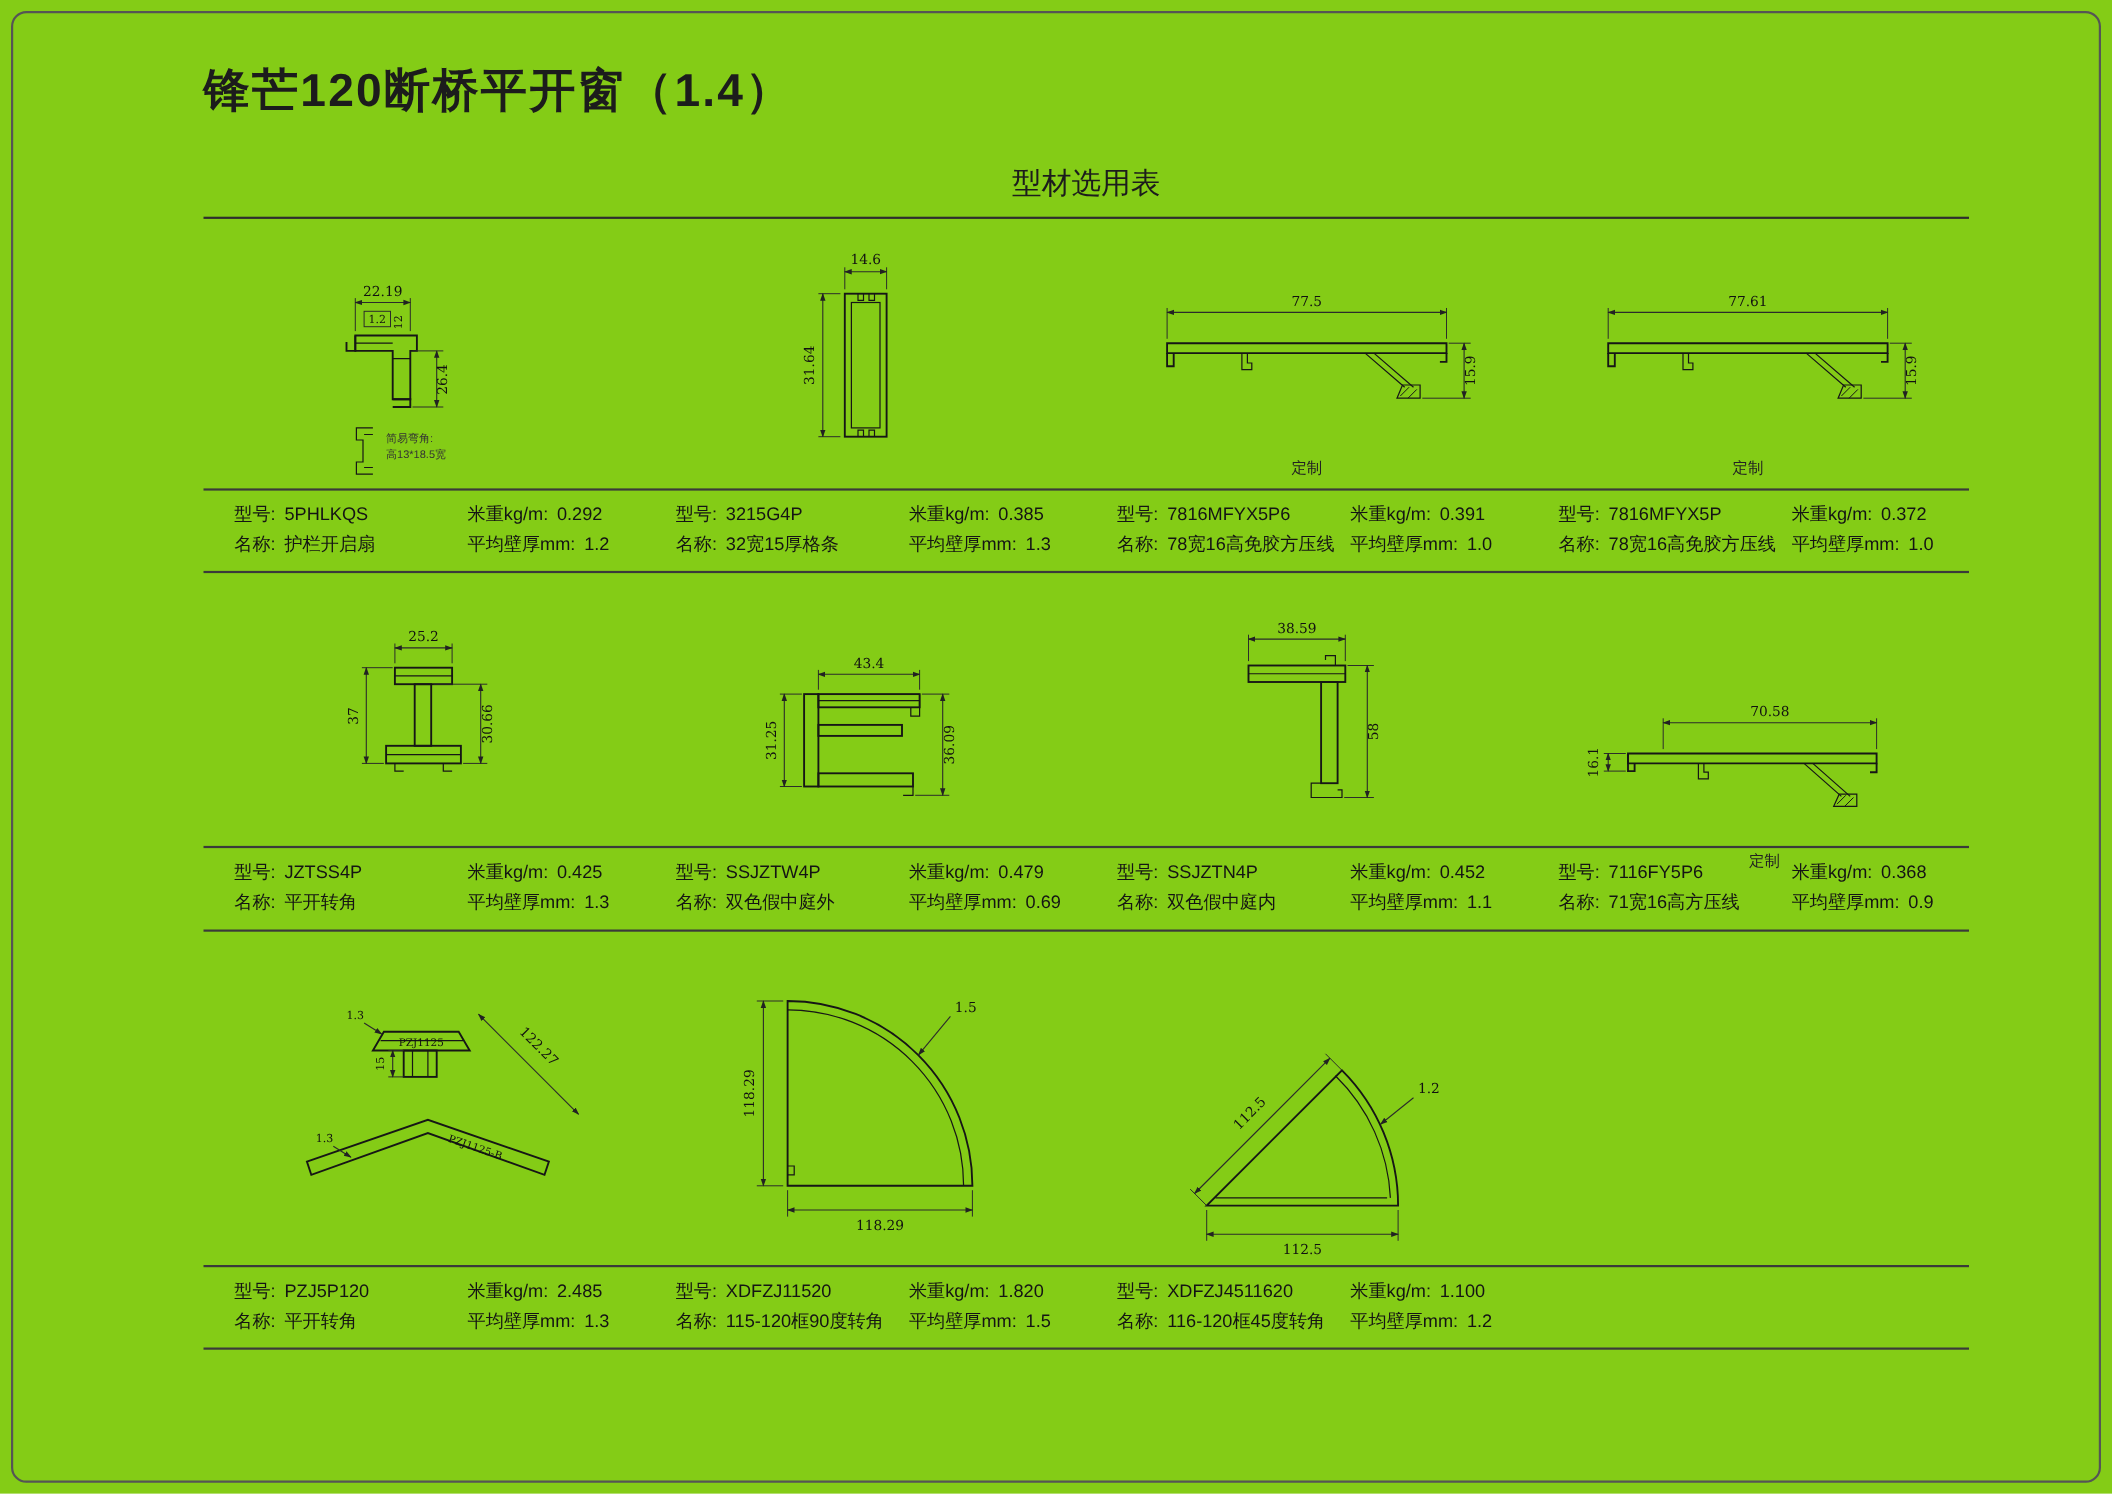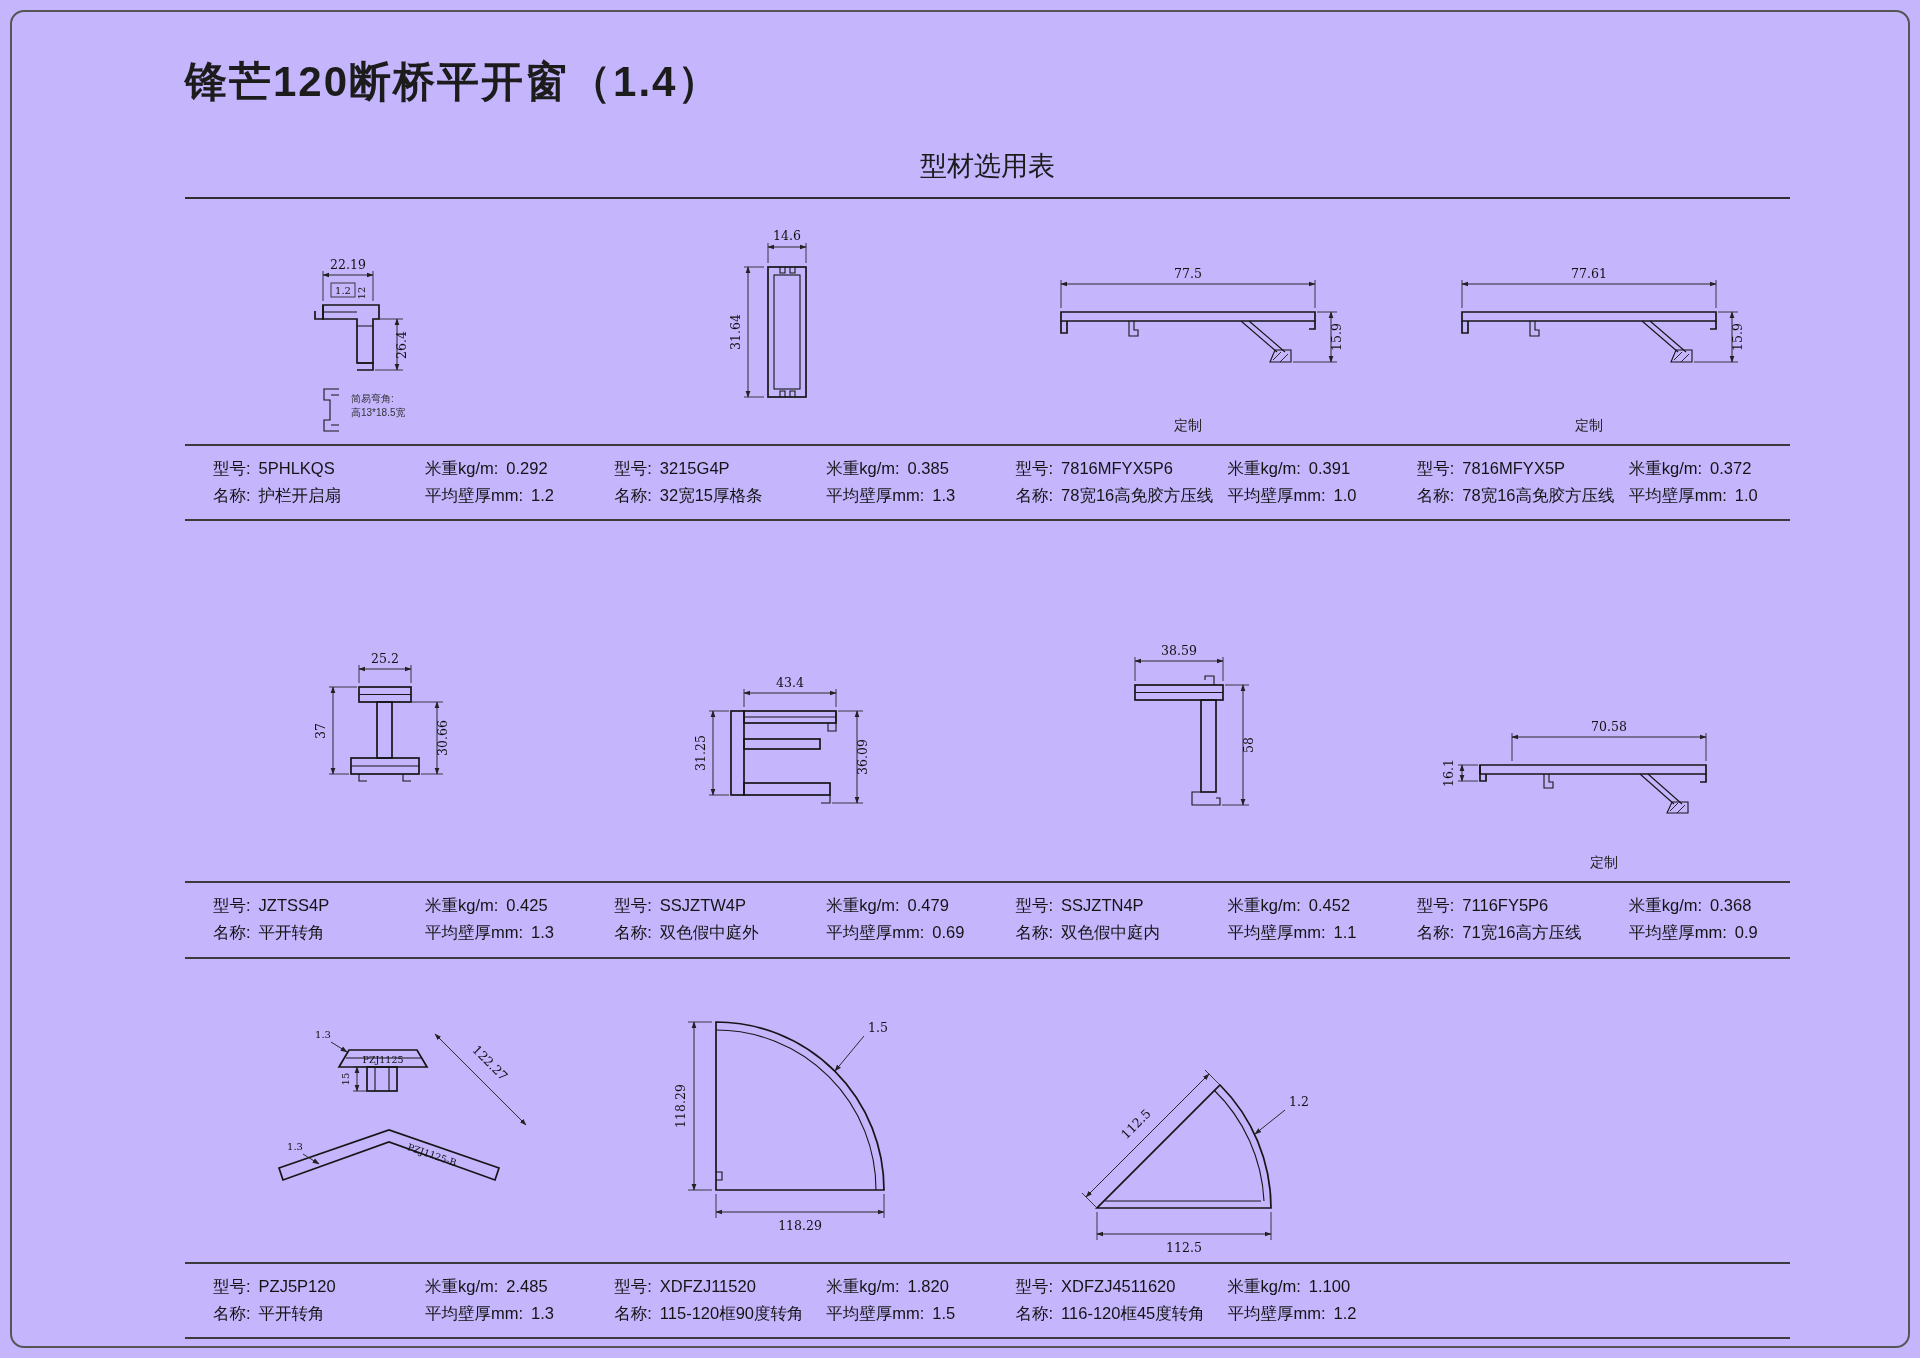--- a/index.html
+++ b/index.html
@@ -1,25 +1,25 @@
 <!DOCTYPE html>
 <html><head>
 <meta charset="utf-8">
 <style>
   * { margin:0; padding:0; box-sizing:border-box; }
   html,body { width:1920px; height:1358px; background:#ffffff;
     font-family:"Liberation Sans","DejaVu Sans",sans-serif; color:#1c1c1c; }
-  .page { position:relative; width:1920px; height:1358px; background:#c4b5fd; overflow:hidden; }
+  .page { position:relative; width:1920px; height:1358px; background:#84cc16; overflow:hidden; }
   .frame { position:absolute; inset:10px; border:2px solid #555; border-radius:14px; pointer-events:none; }
   .inner { position:relative; margin-left:185px; width:1605px; }
   .title { padding-top:54px; font-size:42px; font-weight:700; letter-spacing:2px; }
   .subtitle { margin-top:38px; font-size:27px; font-weight:400; padding-bottom:13px; }
   .toprule { border-bottom:2px solid #2e2e2e;text-align:center; }
   .profile-row { display:grid; grid-template-columns:repeat(4,1fr); align-items:end; justify-items:center; }
-  .r1 { height:245px; } .r2 { height:360px; } .r3 { height:303px; }
+  .r1 { height:245px; } .r2 { height:248px; } .r3 { height:303px; }
   .spec-band { display:grid; grid-template-columns:repeat(4,1fr);
     border-top:2px solid #3a3a3a; border-bottom:2px solid #3a3a3a; padding:9px 0 11px; }
   .spec-cell { padding-left:28px; font-size:16.5px; line-height:1.62; color:#141414;text-align:center; }
   .spec-line { display:flex; white-space:nowrap; }
   .pair { display:inline-flex; }
   .pair .lbl { margin-right:8px; white-space:nowrap; }
   .pair.first { min-width:212px; padding-right:10px; }
   .footer { display:flex; justify-content:space-between; align-items:baseline; margin-top:26px; font-size:17px; }
   
   .ol { fill:none; stroke:#161616; stroke-width:1.7; }

